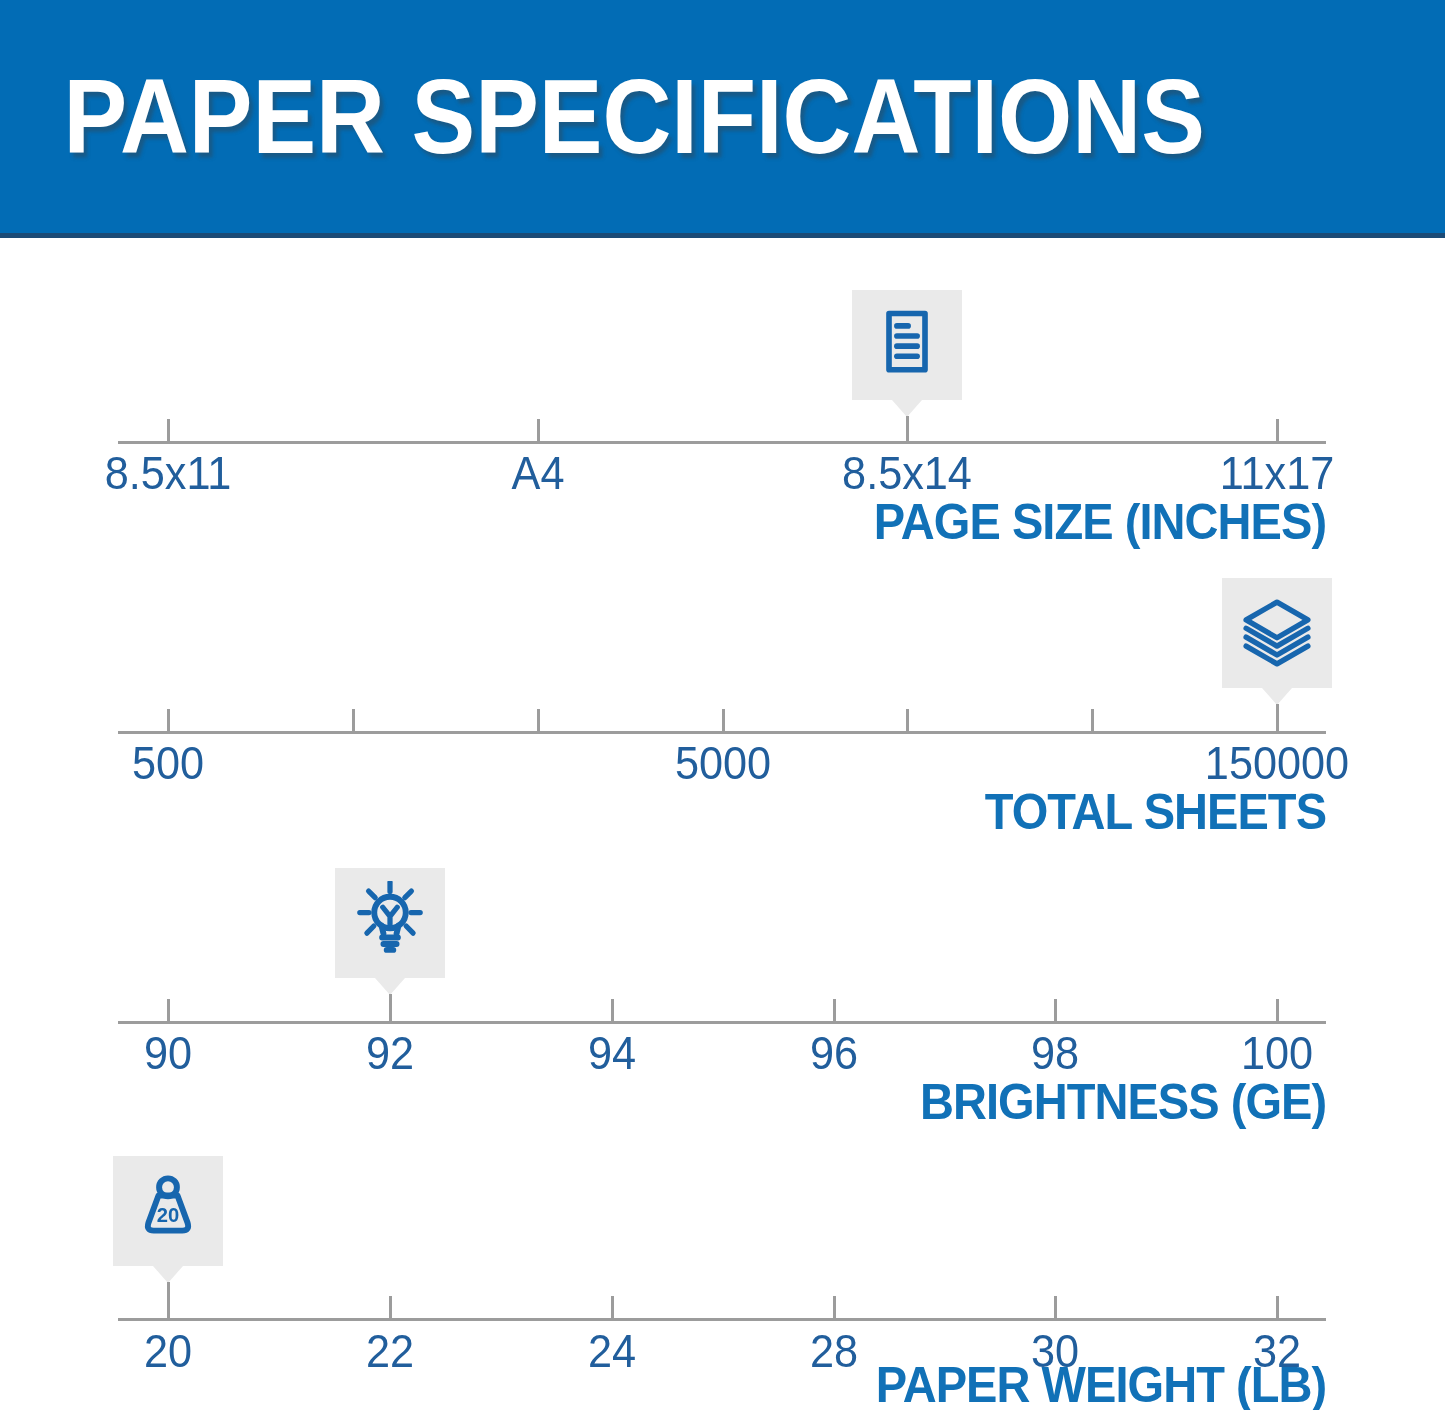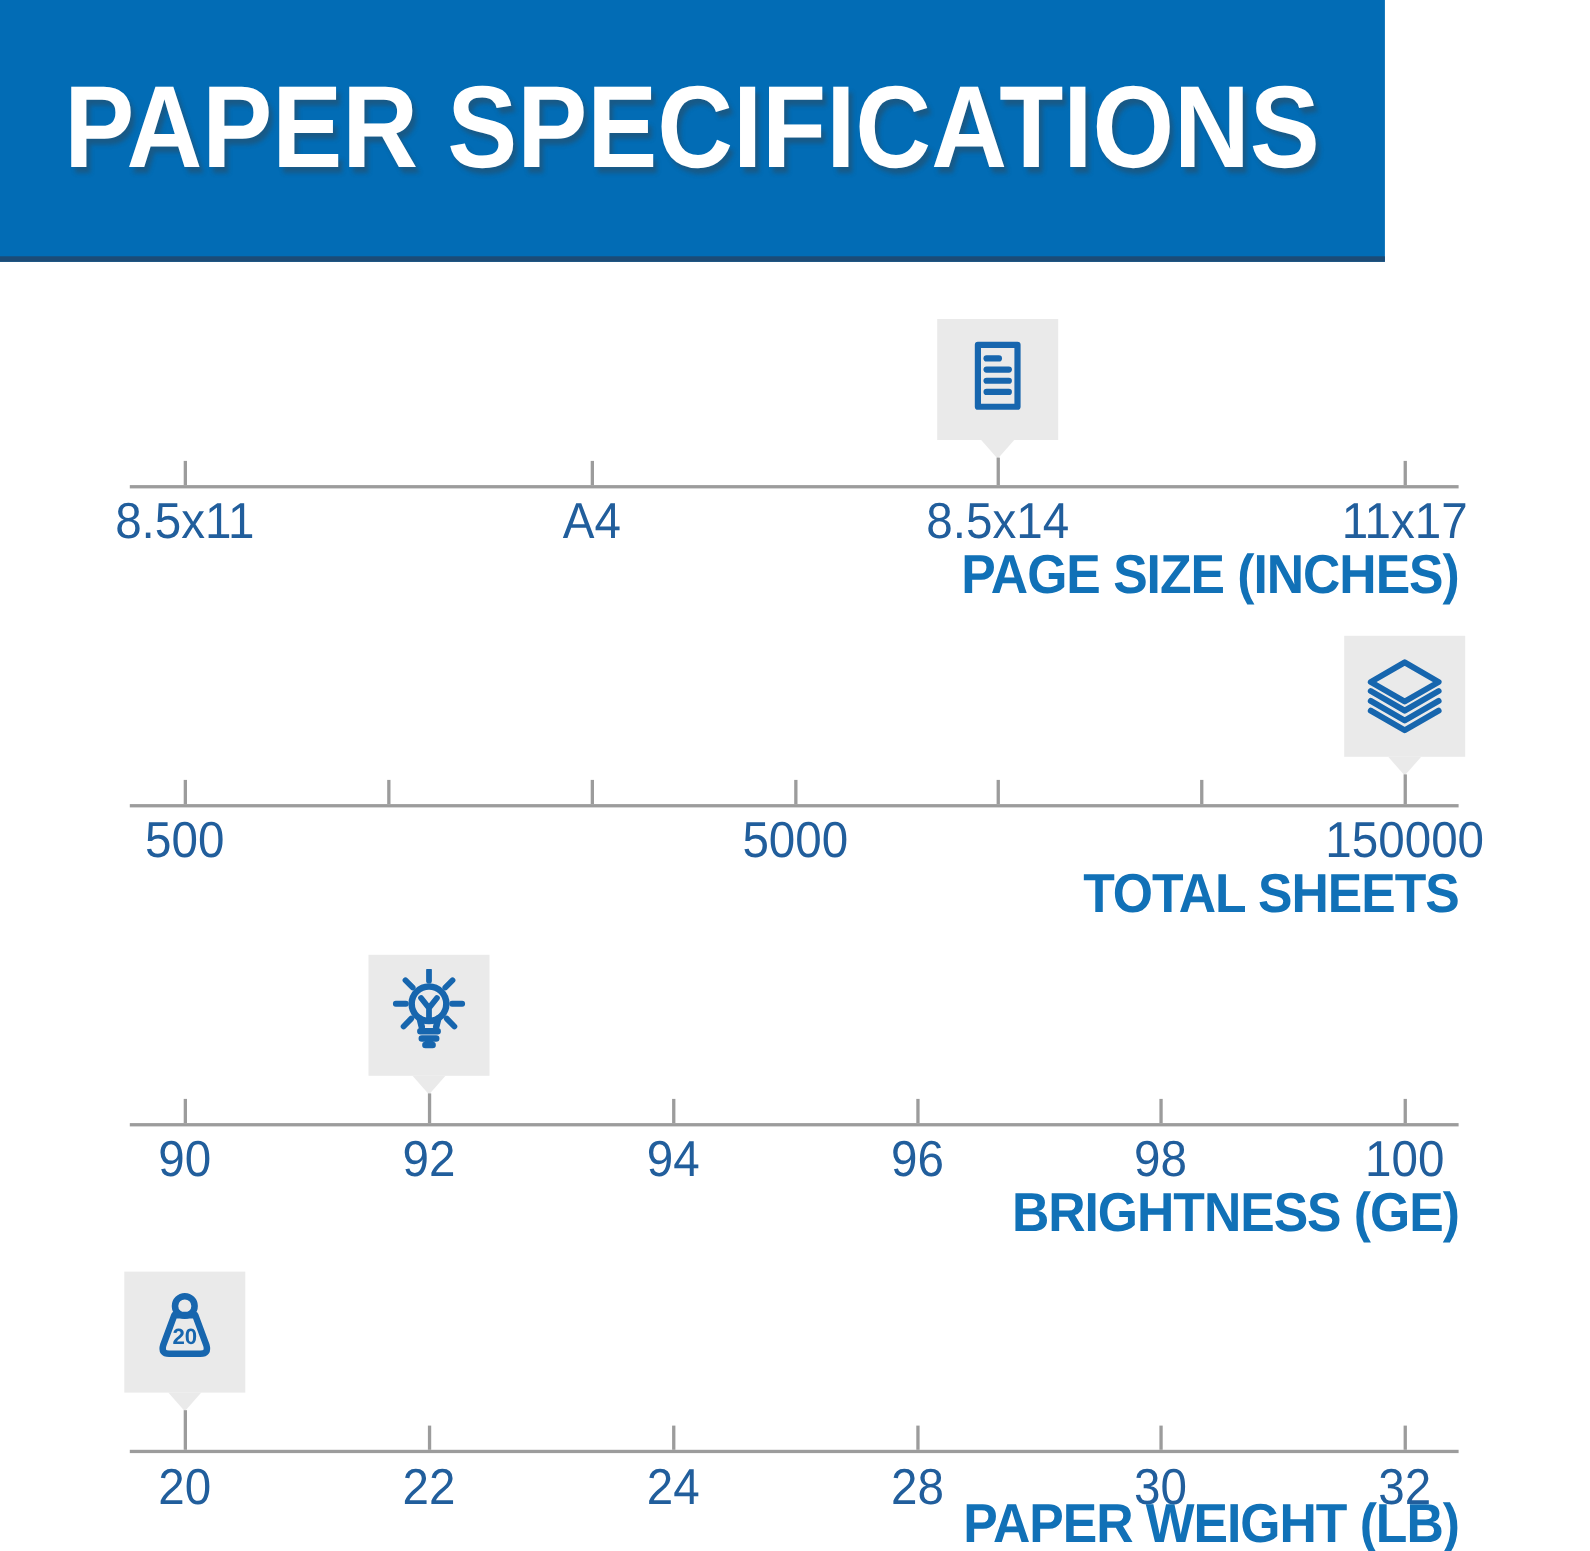--- a/index.html
+++ b/index.html
@@ -7,22 +7,22 @@
     --banner-border:#1C4B76;
     --cattext:#1171B7;
     --ticktext:#215E9C;
     --line:#9C9C9C;
     --marker:#EAEAEA;
     --icon:#1766AE;
   }
   html,body{margin:0;padding:0;background:#fff;}
   .canvas{position:relative;width:1445px;height:1410px;background:#ffffff;overflow:hidden;
           font-family:"Liberation Sans",sans-serif;}
-  .banner{position:absolute;left:0;top:0;width:1259px;height:233px;background:var(--banner);
-          border-bottom:5px solid var(--banner-border);display:flex;align-items:center;justify-content:center;}
+  .banner{position:absolute;left:0;top:0;width:1445px;height:233px;background:var(--banner);
+          border-bottom:5px solid var(--banner-border);display:flex;align-items:center;}
   .banner h1{margin:0;color:#fff;font-size:106px;font-weight:bold;white-space:nowrap;
              transform:scaleX(.9);text-shadow:4px 5px 4px rgba(60,60,60,.38);letter-spacing:0;}
   .scale-line{position:absolute;left:118px;width:1208px;height:3px;background:var(--line);}
   .tick{position:absolute;width:3px;background:var(--line);}
   .tlabel{position:absolute;width:220px;text-align:center;font-size:46px;color:var(--ticktext);
           transform:scaleX(.94);white-space:nowrap;line-height:1;}
   .category{position:absolute;right:119px;font-size:50px;font-weight:bold;color:var(--cattext);
             transform:scaleX(.94);transform-origin:100% 50%;white-space:nowrap;letter-spacing:-1px;line-height:1;}
   .marker{position:absolute;width:110px;height:110px;background:var(--marker);
           display:flex;align-items:center;justify-content:center;}

